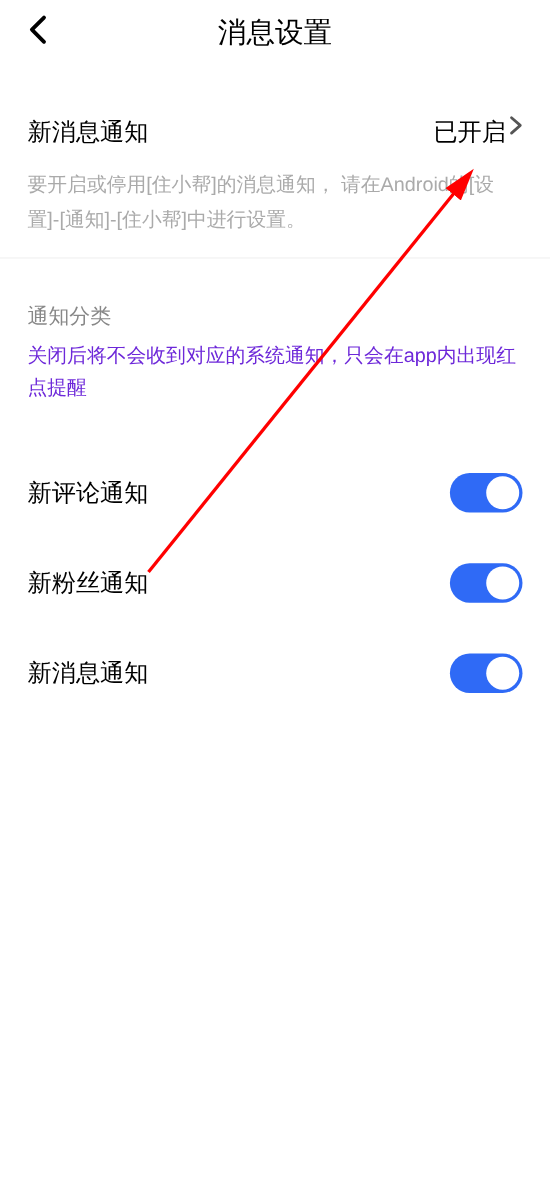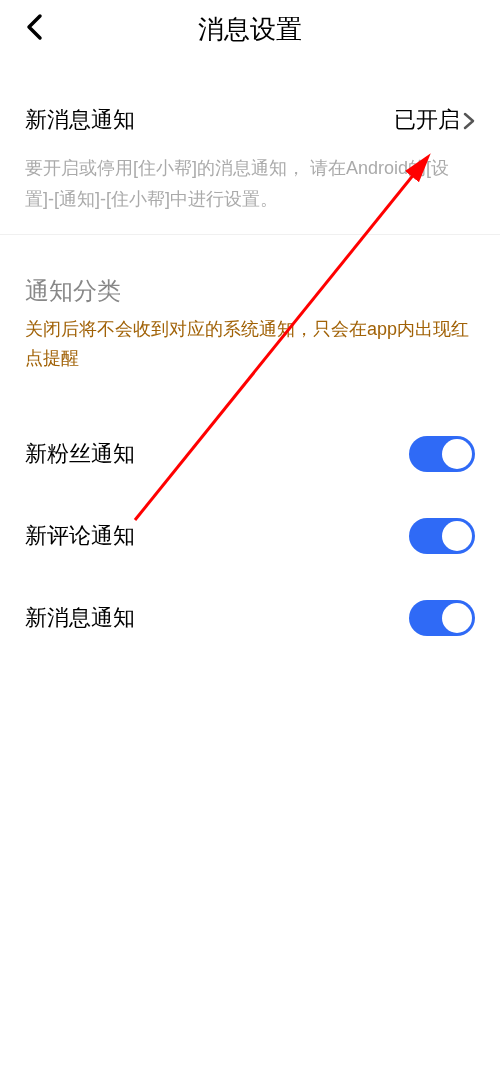--- a/index.html
+++ b/index.html
@@ -47,47 +47,47 @@
       align-items: center;
       margin-bottom: 18px;
     }
     .notification-label {
       font-size: 22px;
       font-weight: 500;
       color: #000;
     }
     .notification-status {
       display: flex;
-      align-items: flex-end;
+      align-items: flex-start;
       font-size: 22px;
       font-weight: 500;
       color: #000;
       cursor: pointer;
     }
     .chevron-right {
       margin-left: 3px;
       font-size: 20px;
       color: #555;
     }
     .notification-desc {
       font-size: 18px;
       color: #aaaaaa;
       line-height: 1.7;
     }
     .section-category {
       padding: 40px 25px 20px 25px;
     }
     .category-title {
-      font-size: 24px;
+      font-size: 19px;
       color: #888888;
       margin-bottom: 8px;
     }
     .category-desc {
       font-size: 18px;
-      color: #a16207;
+      color: #6d28d9;
       line-height: 1.6;
     }
     .toggle-list {
       padding: 20px 25px 0 25px;
     }
     .toggle-item {
       display: flex;
       justify-content: space-between;
       align-items: center;
       padding: 23px 0;
@@ -148,27 +148,27 @@
   <div class="notification-desc">要开启或停用[住小帮]的消息通知， 请在Android的[设置]-[通知]-[住小帮]中进行设置。</div>
 </div>
 
 <div class="section-category">
   <div class="category-title">通知分类</div>
   <div class="category-desc">关闭后将不会收到对应的系统通知，只会在app内出现红点提醒</div>
 </div>
 
 <div class="toggle-list">
   <div class="toggle-item">
-    <div class="toggle-label">新粉丝通知</div>
+    <div class="toggle-label">新评论通知</div>
     <div class="toggle-switch">
       <div class="toggle-knob"></div>
     </div>
   </div>
   <div class="toggle-item">
-    <div class="toggle-label">新评论通知</div>
+    <div class="toggle-label">新粉丝通知</div>
     <div class="toggle-switch">
       <div class="toggle-knob"></div>
     </div>
   </div>
   <div class="toggle-item">
     <div class="toggle-label">新消息通知</div>
     <div class="toggle-switch">
       <div class="toggle-knob"></div>
     </div>
   </div>

